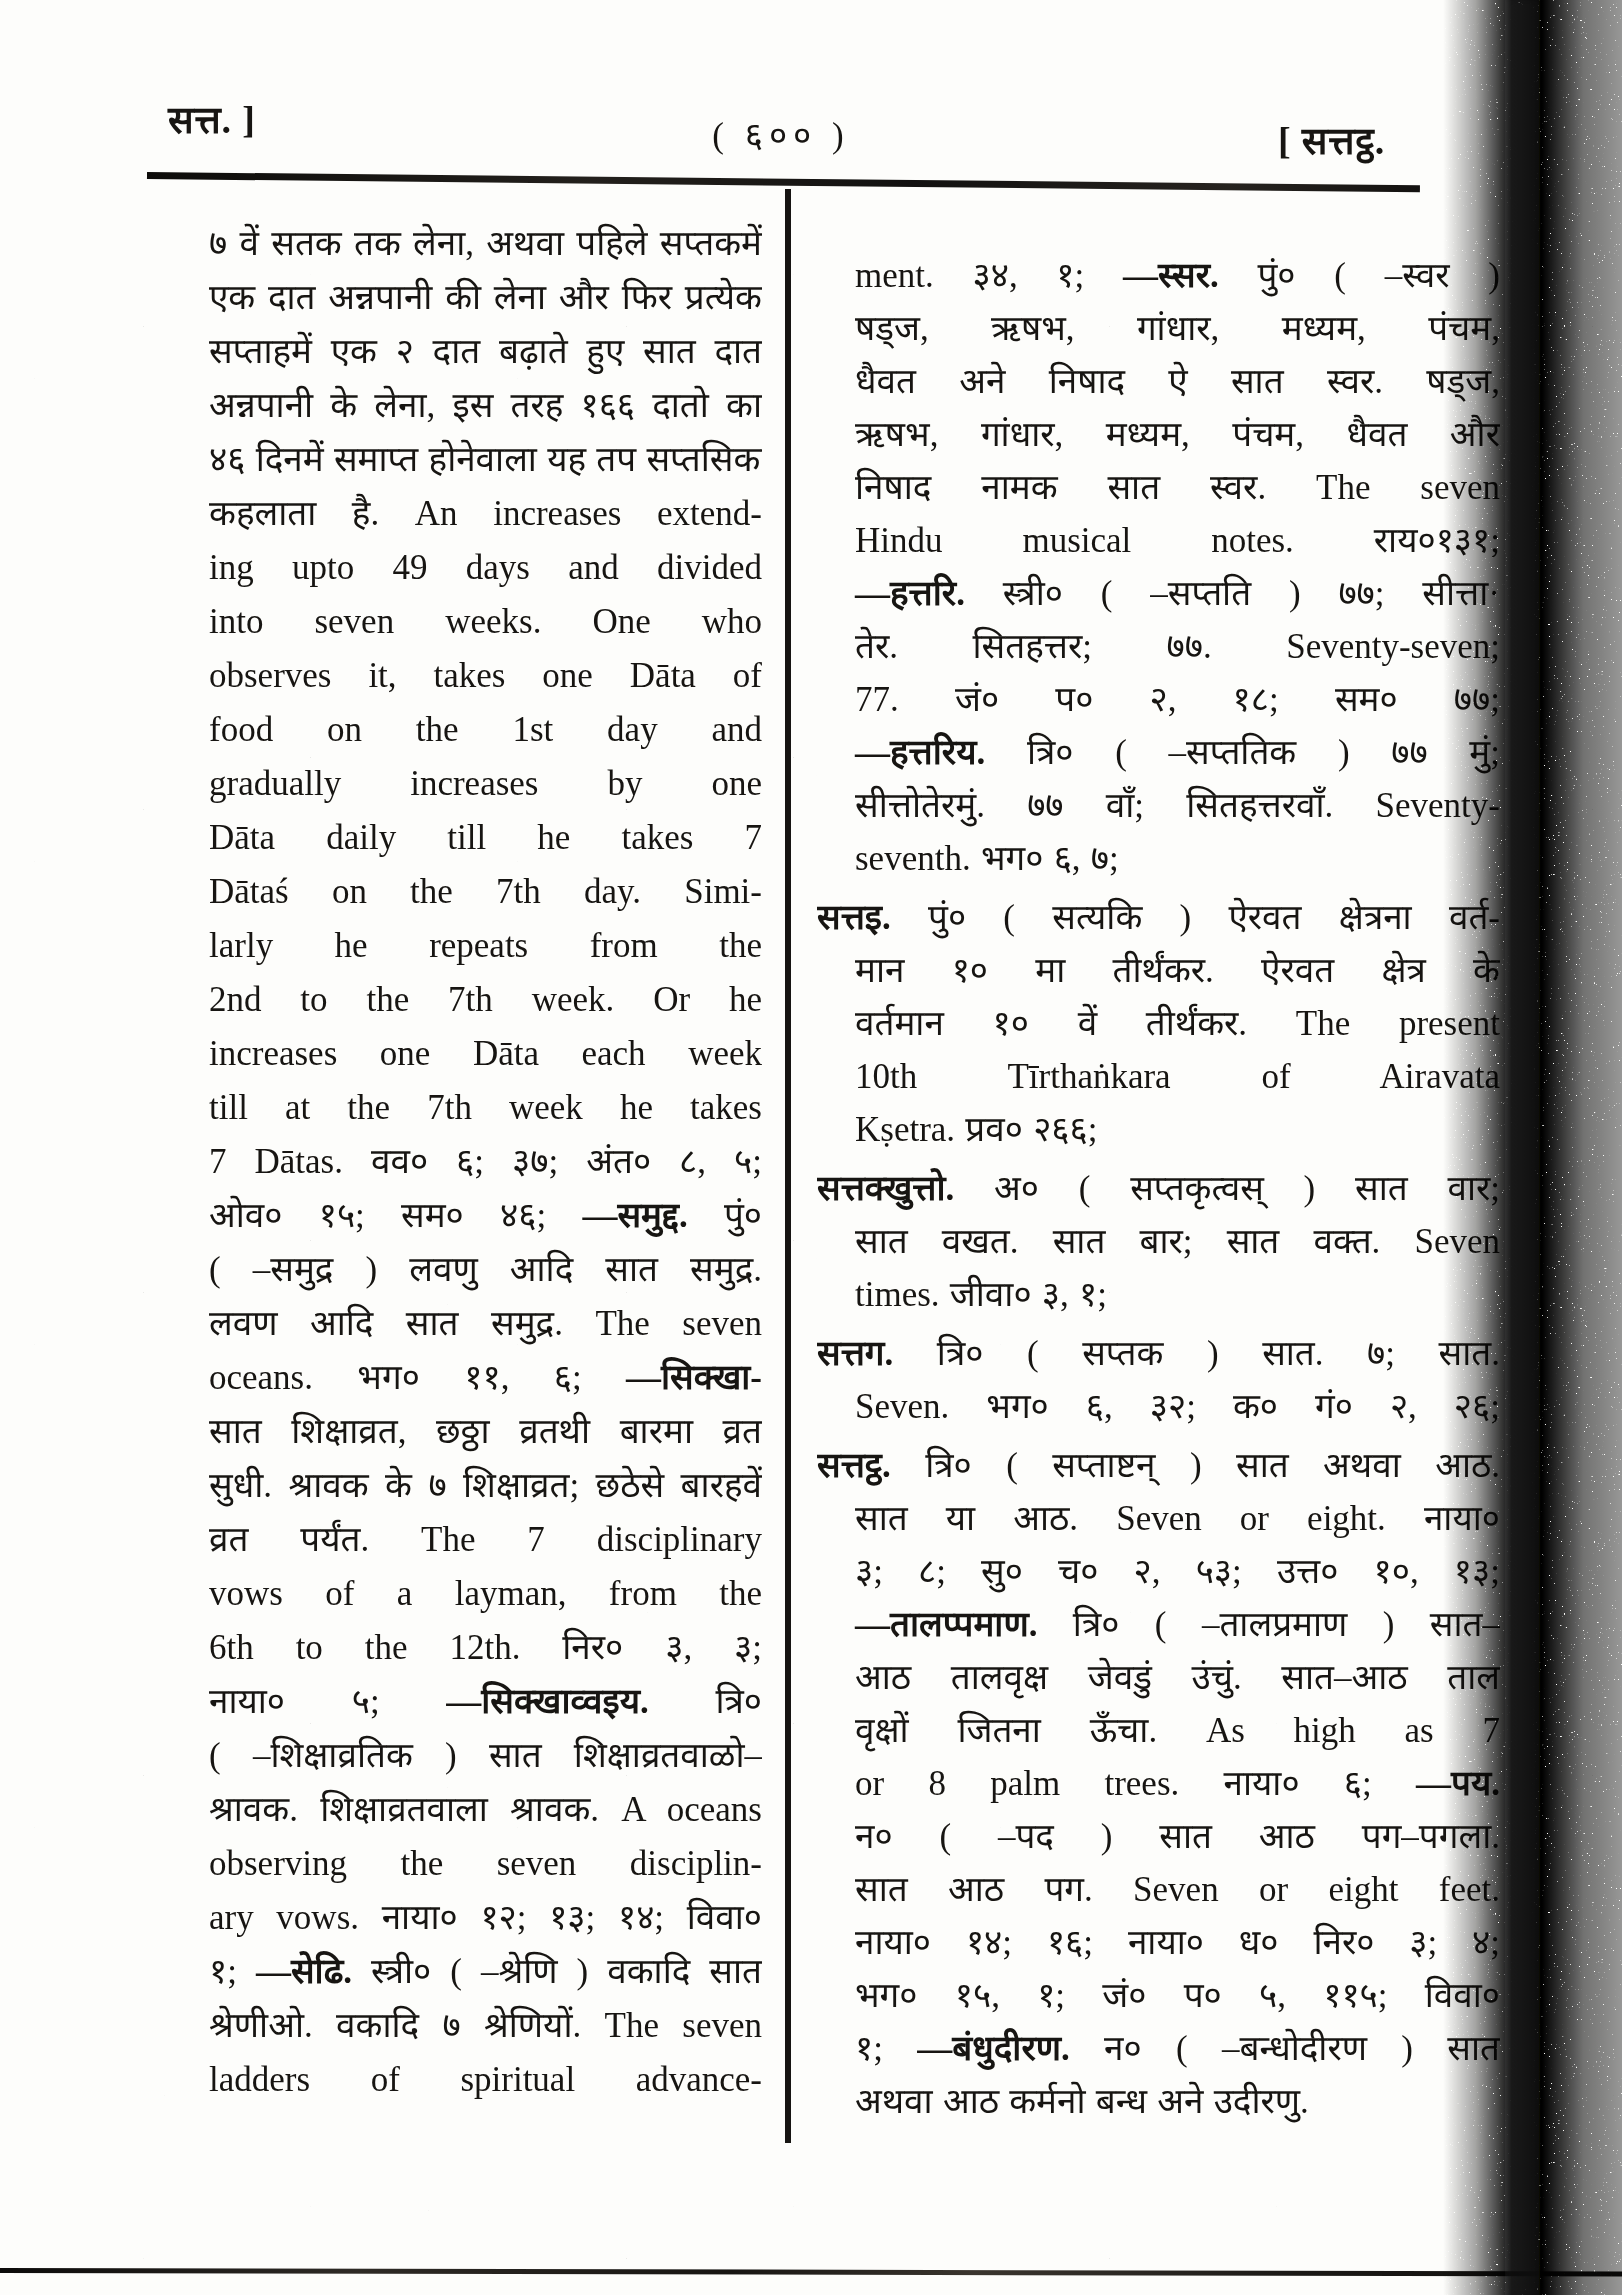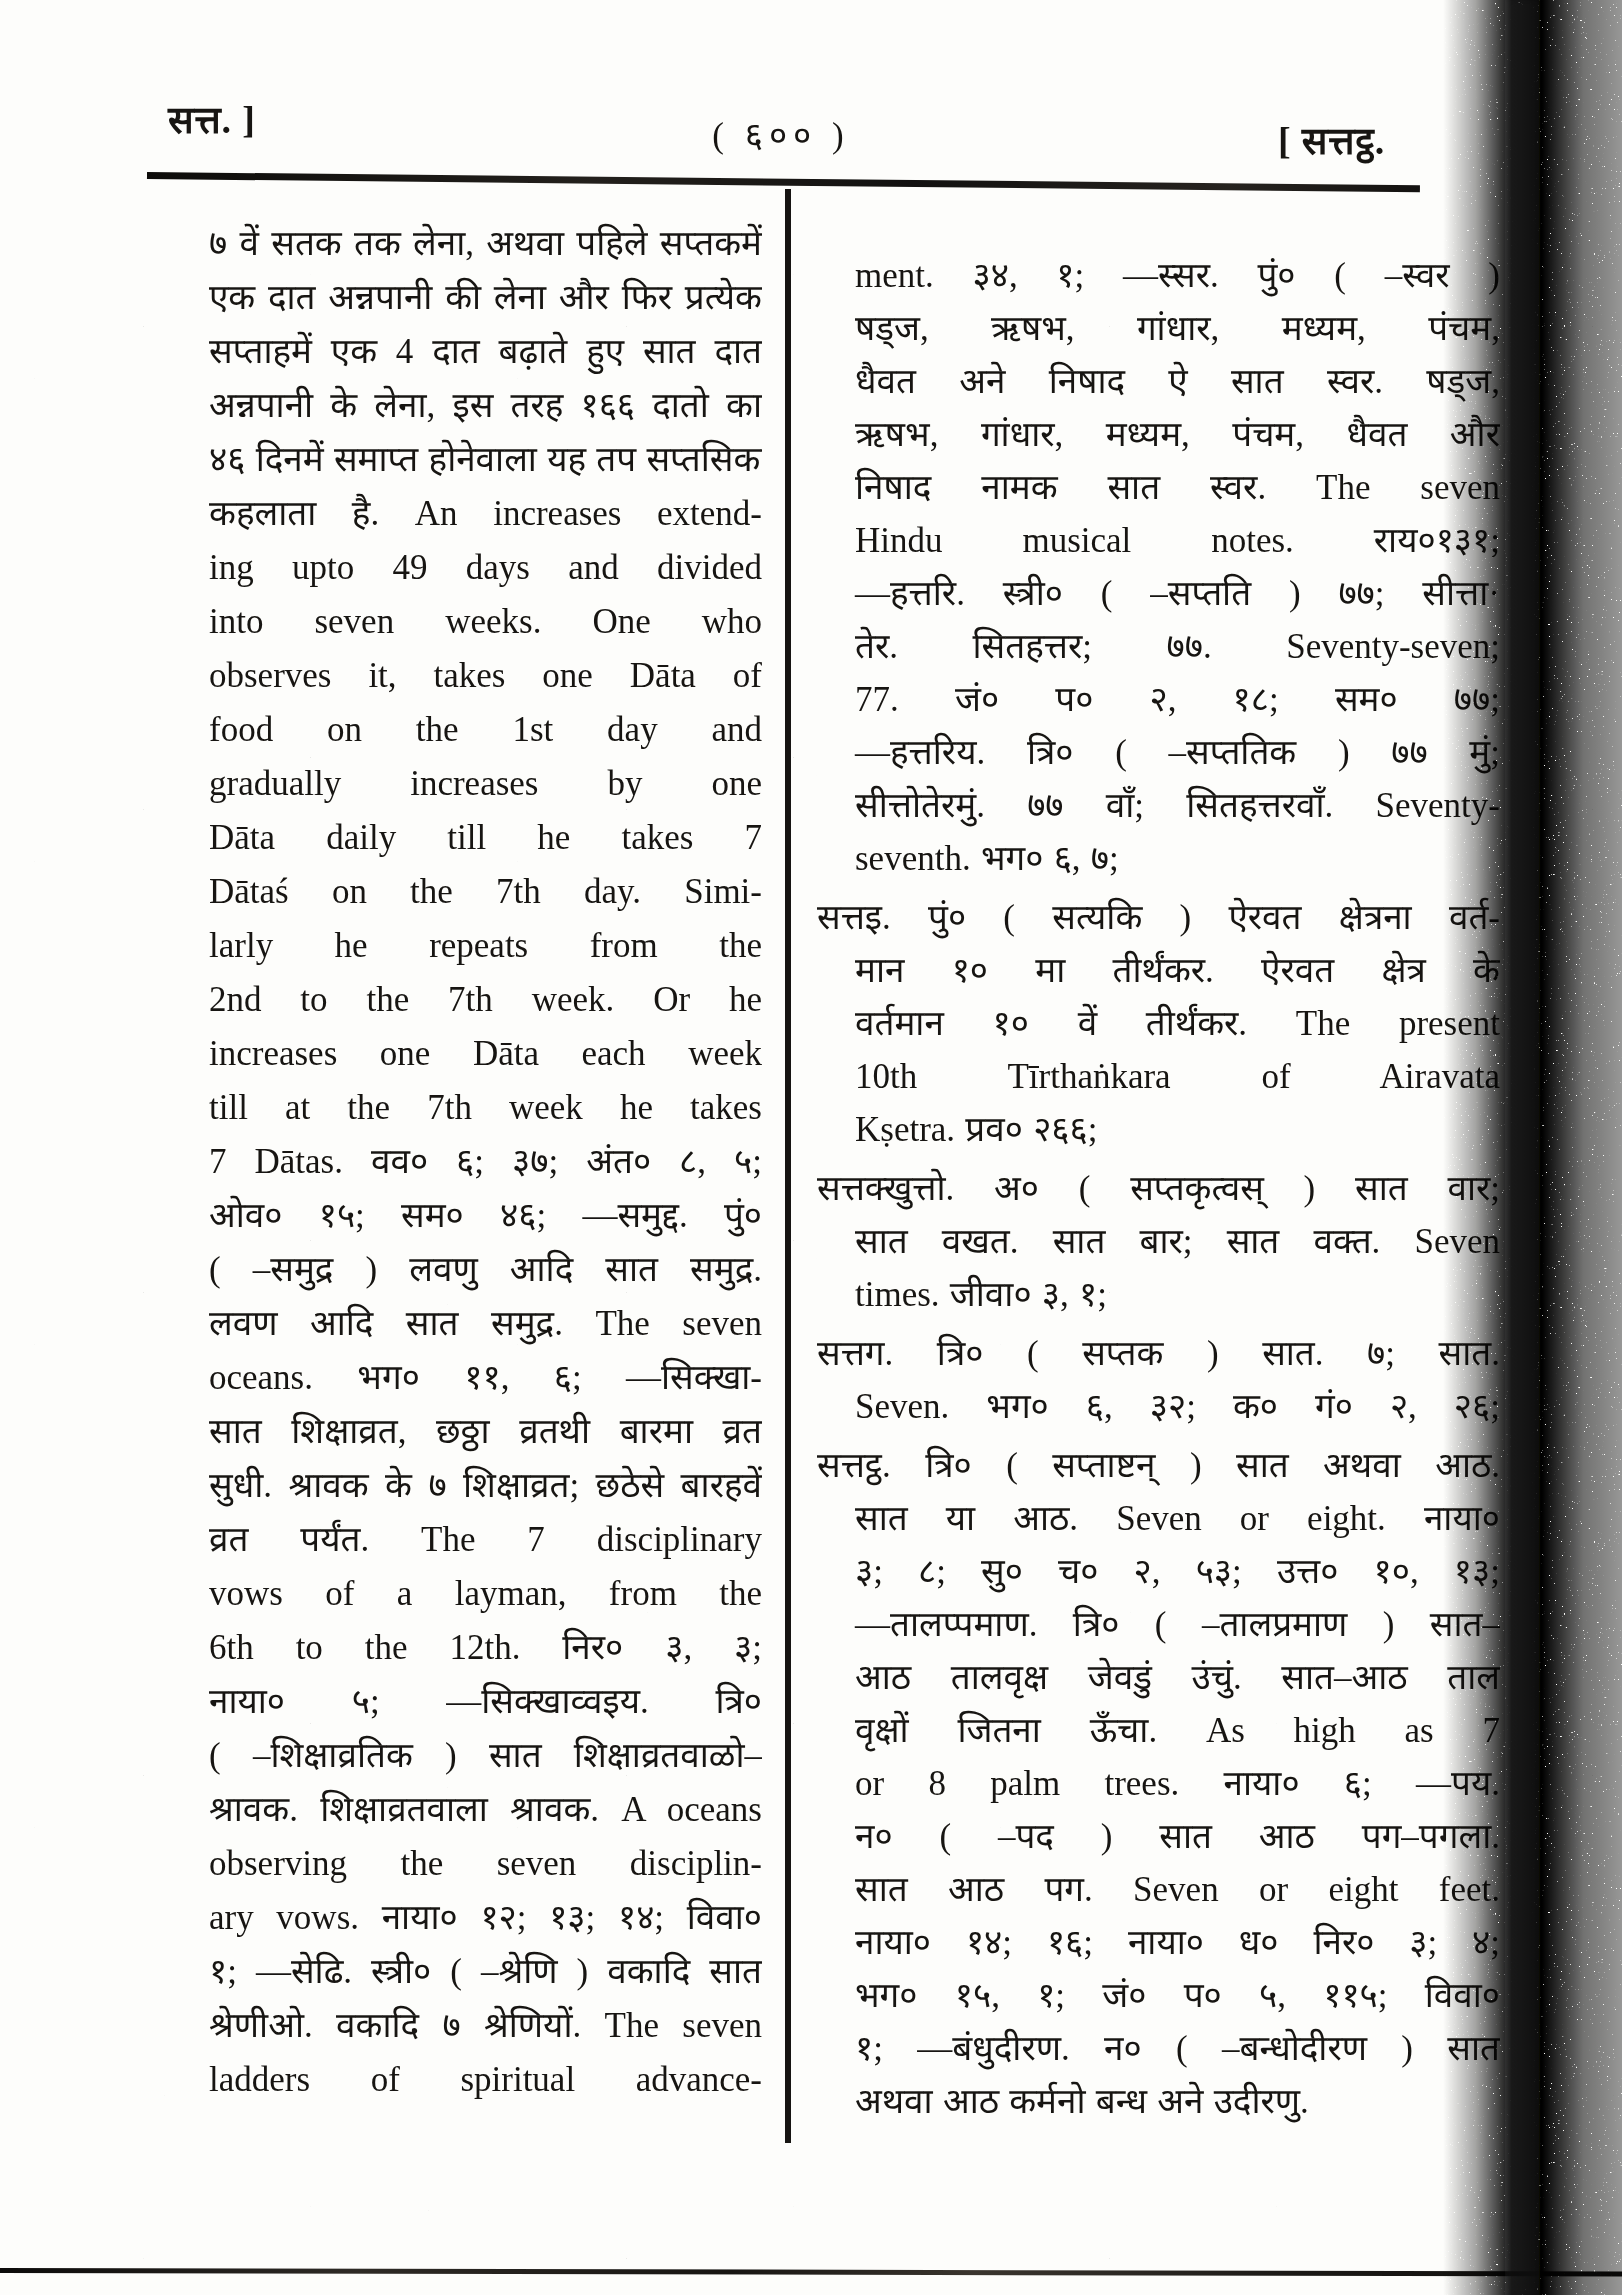--- a/index.html
+++ b/index.html
@@ -27,21 +27,21 @@
   
   .col{position:absolute; font-size:35px; word-spacing:1.5px;}
   .col-left{left:209px; top:217px; width:553px;}
   .col-right{left:817px; top:249px; width:683px;}
   .tl{white-space:nowrap; overflow:hidden;
       text-align:justify; text-align-last:justify;}
   .col-left  .tl{height:54px; line-height:54px;}
   .col-right .tl{height:53px; line-height:53px; padding-left:38px;}
   .col-right .tl.hw{padding-left:0; margin-top:6px;}
   .tl.endl{text-align-last:left;}
-  .bd{font-weight:normal;margin-top:8px;}
+  .bd{font-weight:bold;margin-top:8px;}
   .rg{font-weight:normal;}
   
   .band-svg{position:absolute; left:1443px; top:0; pointer-events:none;}
   .page-noise{position:absolute; left:0; top:0; pointer-events:none; opacity:.55;}
 </style>
 </head>
 <body>
 
 <div class="page">
 
@@ -59,21 +59,21 @@
     <div class="catch left">सत्त. ]</div>
     <div class="pageno">( ६०० )</div>
     <div class="catch right">[ सत्तट्ठ.</div>
   </div>
 
   <div class="rule top-rule"></div>
 
   <div class="col col-left" id="col-left">
       <div class="tl"><span class="rg">७ वें सतक तक लेना, अथवा पहिले सप्तकमें</span></div>
       <div class="tl"><span class="rg">एक दात अन्नपानी की लेना और फिर प्रत्येक</span></div>
-      <div class="tl"><span class="rg">सप्ताहमें एक 4 दात बढ़ाते हुए सात दात</span></div>
+      <div class="tl"><span class="rg">सप्ताहमें एक २ दात बढ़ाते हुए सात दात</span></div>
       <div class="tl"><span class="rg">अन्नपानी के लेना, इस तरह १६६ दातो का</span></div>
       <div class="tl"><span class="rg">४६ दिनमें समाप्त होनेवाला यह तप सप्तसिका</span></div>
       <div class="tl"><span class="rg">कहलाता है. An increases extend-</span></div>
       <div class="tl"><span class="rg">ing upto 49 days and divided</span></div>
       <div class="tl"><span class="rg">into seven weeks. One who</span></div>
       <div class="tl"><span class="rg">observes it, takes one Dāta of</span></div>
       <div class="tl"><span class="rg">food on the 1st day and</span></div>
       <div class="tl"><span class="rg">gradually increases by one</span></div>
       <div class="tl"><span class="rg">Dāta daily till he takes 7</span></div>
       <div class="tl"><span class="rg">Dātaś on the 7th day. Simi-</span></div>

